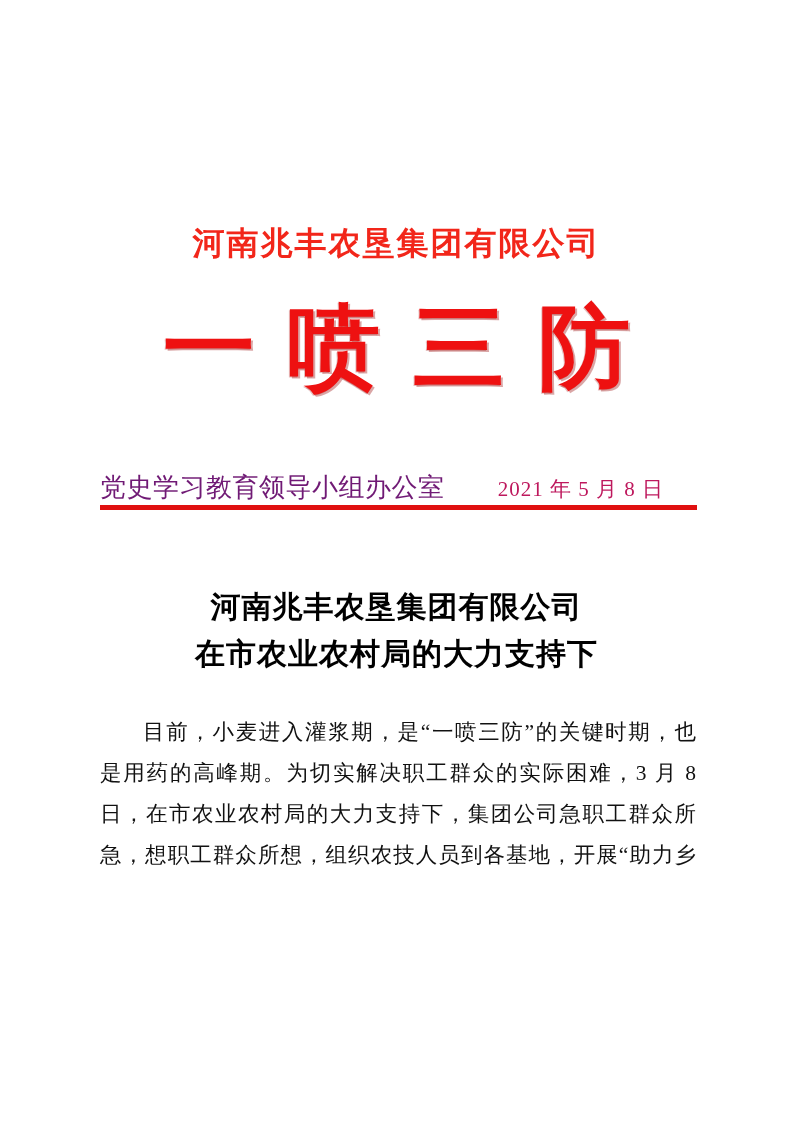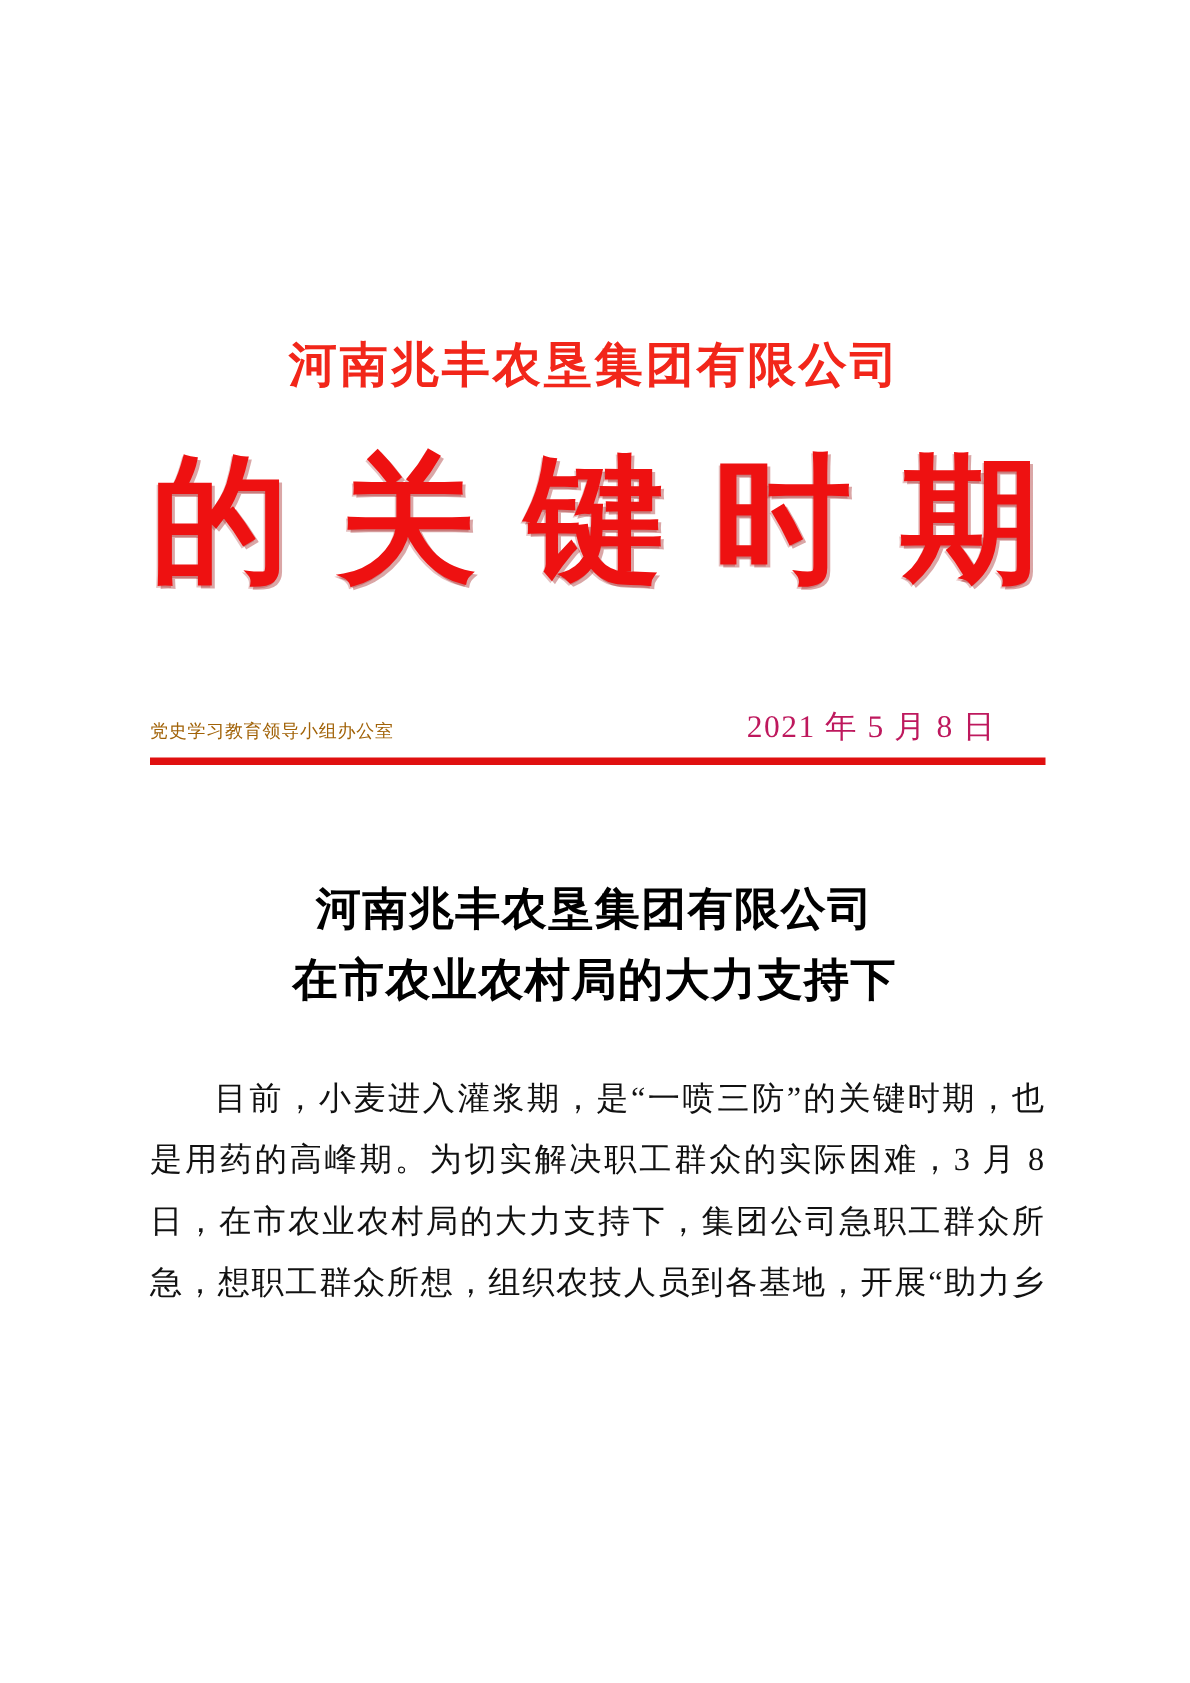--- a/index.html
+++ b/index.html
@@ -54,23 +54,23 @@
   .info-row {
     position: absolute;
     top: 470px;
     left: 100px;
     right: 96px;
     display: flex;
     justify-content: space-between;
     align-items: baseline;
   }
   .issuing-office {
-    font-size: 12px;
+    font-size: 26px;
     letter-spacing: 0.5px;
-    color: #a16207;
+    color: #701a75;
     font-family: "Liberation Serif", serif;
   }
   .issue-date {
     font-size: 21px;
     letter-spacing: 1px;
     color: #be185d;
     margin-right: 33px;
     font-family: "Liberation Serif", serif;
   }
 
@@ -126,21 +126,21 @@
     font-family: "Liberation Serif", serif;
   }
 </style>
 </head>
 <body>
 
 <div class="page">
 
   <div class="masthead-company">河南兆丰农垦集团有限公司</div>
 
-  <div class="masthead-title">的关键时期</div>
+  <div class="masthead-title">一喷三防</div>
 
   <div class="info-row">
     <span class="issuing-office">党史学习教育领导小组办公室</span>
     <span class="issue-date">2021 年 5 月 8 日</span>
   </div>
 
   <div class="divider-rule"></div>
 
   <div class="article-title">
     <div>河南兆丰农垦集团有限公司</div>

